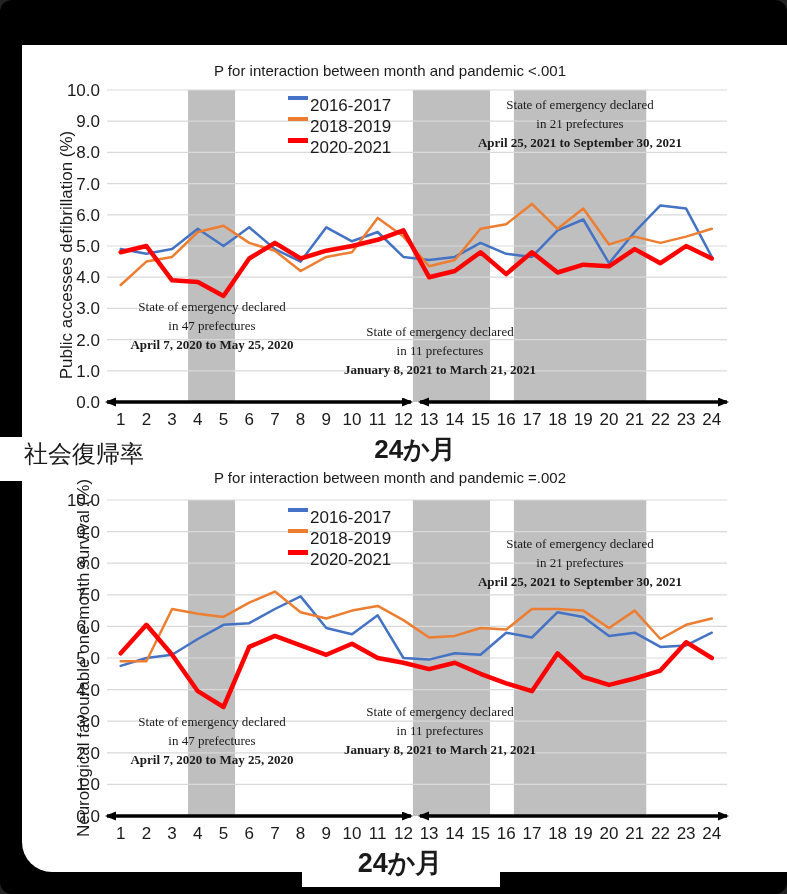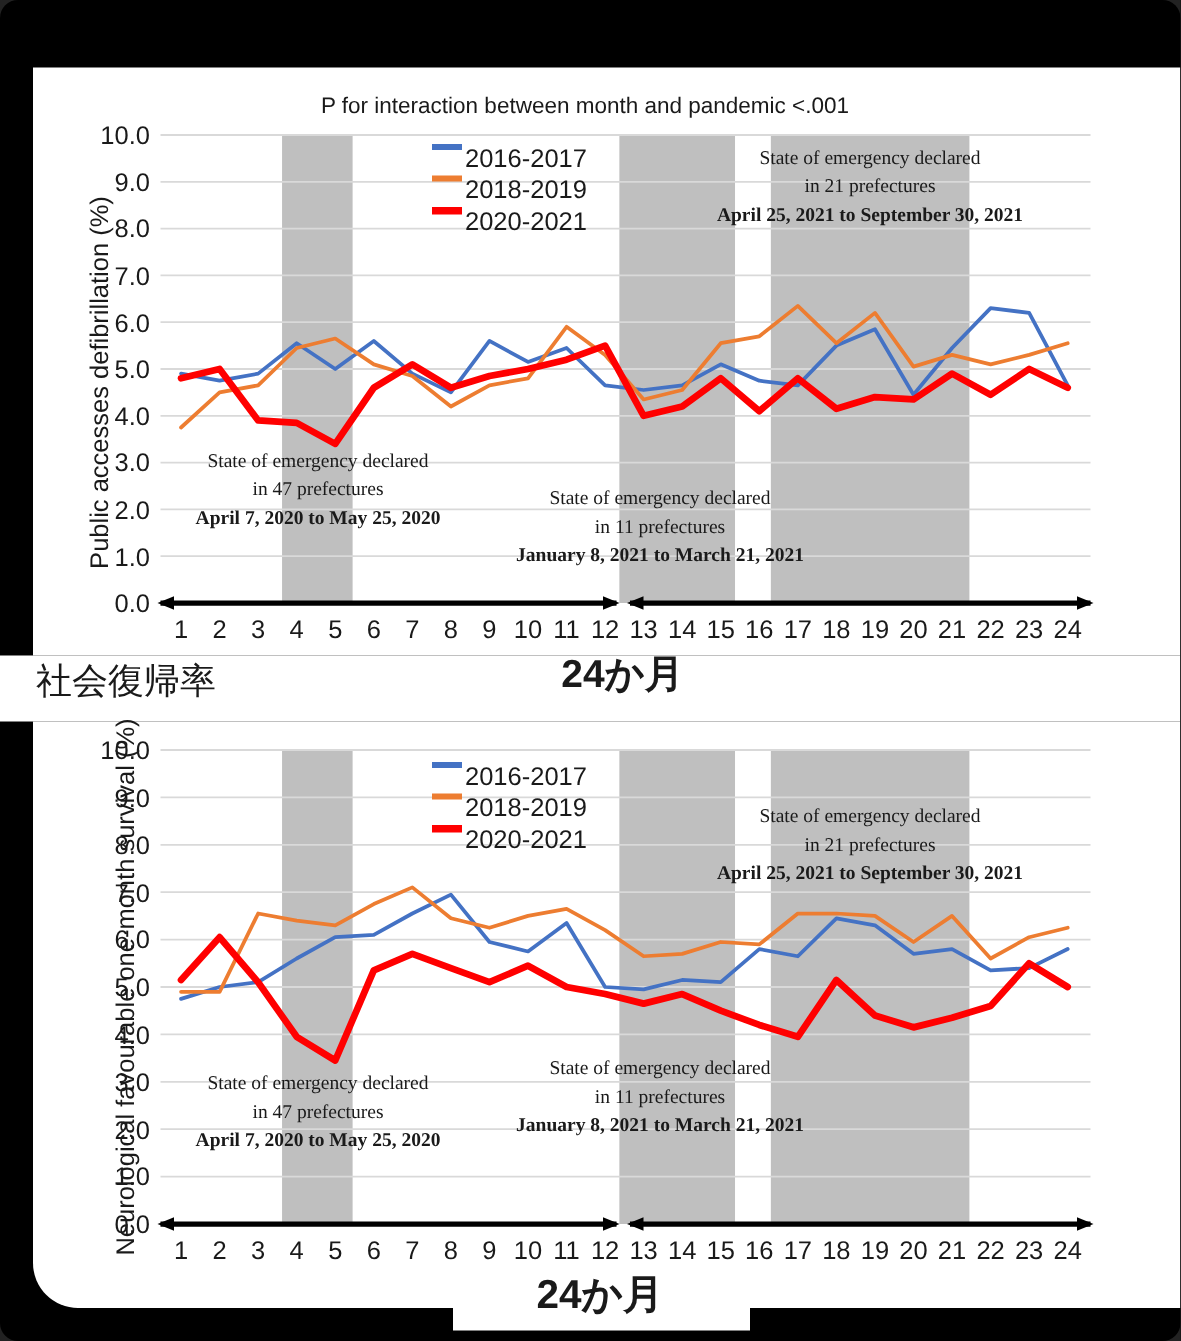--- a/index.html
+++ b/index.html
@@ -123,20 +123,21 @@
     <b>January 8, 2021 to March 21, 2021</b>
   </div>
   <div class="ann t-ann3">
     <div>State of emergency declared</div>
     <div>in 21 prefectures</div>
     <b>April 25, 2021 to September 30, 2021</b>
   </div>
 
   <div class="txt section-label">社会復帰率</div>
 
+  <div class="txt chart-title b-title">P for interaction between month and pandemic  =.002</div>
   <div class="txt ylab ylab-bottom">Neurological favourable one-month survival  (%)</div>
   <div class="txt xlab xlab-bottom">24か月</div>
 
   <div class="legend legend-bottom">
     <div class="legend-row">
       <span class="legend-swatch" style="background: rgb(68, 114, 196); height: 3.5px;"></span>
       <span class="legend-label">2016-2017</span>
     </div>
     <div class="legend-row">
       <span class="legend-swatch" style="background: rgb(237, 125, 49); height: 3.5px;"></span>

